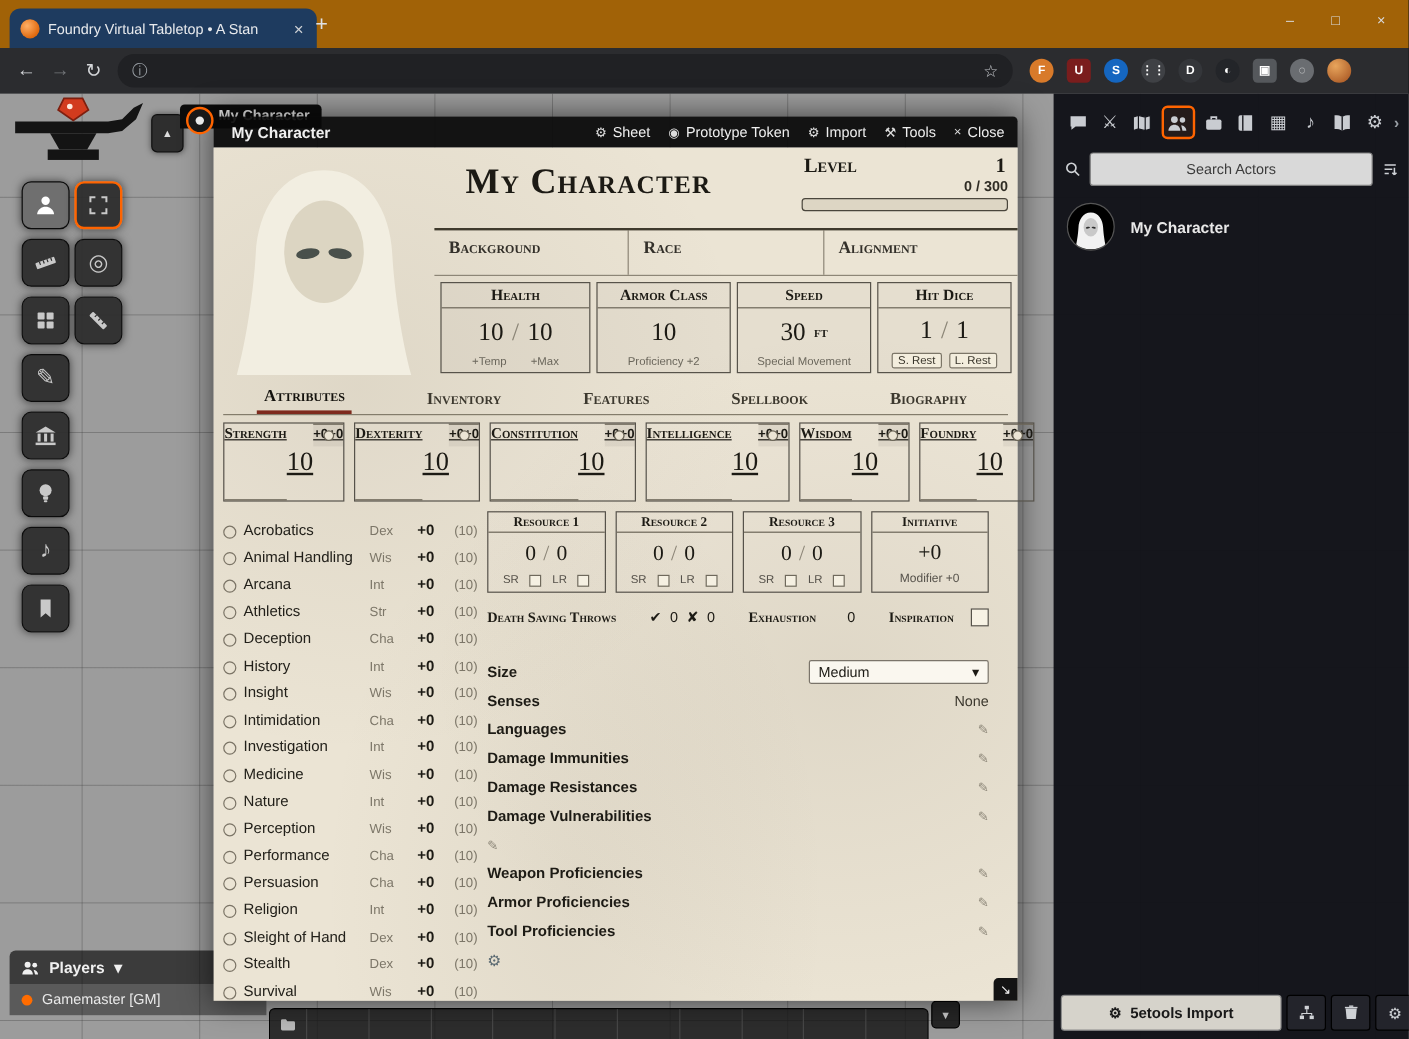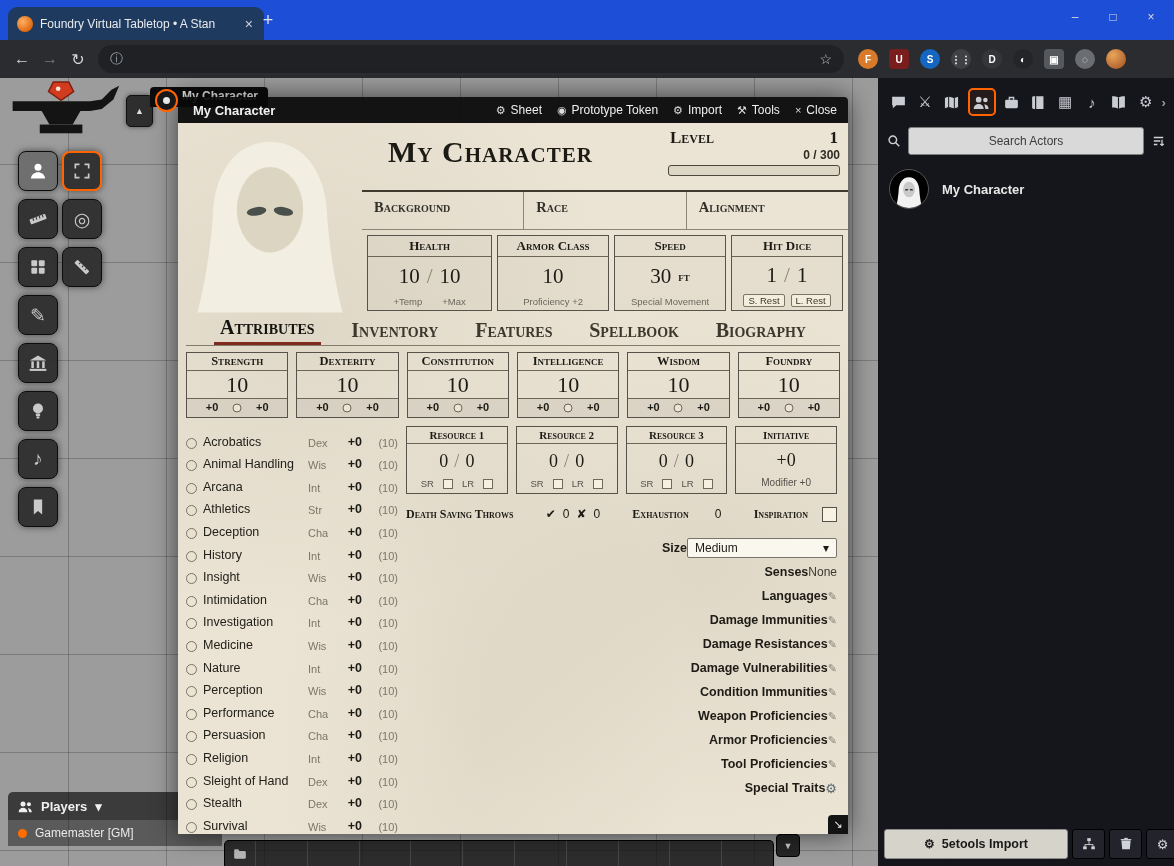--- a/index.html
+++ b/index.html
@@ -1,21 +1,21 @@
 <!DOCTYPE html>
 <html><head>
 <meta charset="utf-8">
 <style>
   html,body{margin:0;padding:0;background:#000;}
   #app{position:relative;width:1174px;height:866px;overflow:hidden;background:#202124;
        font-family:"Liberation Sans",sans-serif;-webkit-font-smoothing:antialiased;}
   .sc{font-family:"Liberation Serif",serif;font-variant:small-caps;}
 
   
-  .tabstrip{position:absolute;top:0;left:0;right:0;height:40px;background:#1d4ed8;}
+  .tabstrip{position:absolute;top:0;left:0;right:0;height:40px;background:#a16207;}
   .tab{position:absolute;left:8px;top:7px;width:238px;height:33px;background:#1e3b5f;
        border-radius:9px 9px 0 0;display:flex;align-items:center;padding:0 9px;gap:7px;color:#e8eaed;}
   .favicon{width:16px;height:16px;border-radius:50%;flex:none;
        background:radial-gradient(circle at 35% 35%,#ffb066,#df690f 70%);}
   .tab-title{font-size:12px;white-space:nowrap;overflow:hidden;flex:1;}
   .tab-close{font-size:14px;color:#cfd2d6;padding:0 2px;}
   .newtab{position:absolute;left:256px;top:10px;color:#dfe1e4;font-size:18px;width:24px;text-align:center;}
   .winctl{position:absolute;right:4px;top:2px;display:flex;}
   .winctl span{width:38px;text-align:center;line-height:30px;color:#d9dadd;font-size:12px;}
 
@@ -119,59 +119,59 @@
   .stat-h{text-align:center;font-size:13px;font-weight:bold;border-bottom:1px solid #6b6557;padding:2px 0;}
   .stat-v{flex:1;display:flex;align-items:center;justify-content:center;gap:7px;
     font-family:"Liberation Serif",serif;font-size:21px;}
   .slash{color:#8a8476;}
   .stat-f{font-size:9.5px;color:#6b675c;display:flex;justify-content:center;gap:20px;padding-bottom:3px;}
   .chip{border:1px solid #7c7668;background:#f3eddd;padding:0 4px;font-size:9.5px;border-radius:2px;color:#3a362c;}
   .unit{font-size:13px;font-weight:bold;}
 
   .tabs{position:absolute;top:193px;left:8px;right:8px;height:29px;border-bottom:1px solid #837c6b;
     display:flex;justify-content:space-between;align-items:flex-end;padding:0 28px;}
-  .tab-item{font-size:20px;font-weight:bold;color:#3c382e;padding:2px 6px 3px;}
+  .tab-item{font-size:14px;font-weight:bold;color:#3c382e;padding:2px 6px 3px;}
   .tabs .tab-item:first-child{border-bottom:3px solid #7e2a1d;color:#15130e;}
 
   .abilities{position:absolute;top:229px;left:8px;right:8px;height:66px;display:flex;gap:8px;}
-  .abil{flex:1;border:1px solid #56524a;display:flex;flex-direction:column;background:rgba(255,255,255,.05);}
+  .abil{flex:1;border:1px solid #56524a;display:flex;flex-direction:row;background:rgba(255,255,255,.05);text-decoration:underline;}
   .abil-h{text-align:center;font-size:12.5px;font-weight:bold;padding:1px 0;border-bottom:1px solid #6b6557;}
   .abil-score{flex:1;display:flex;align-items:center;justify-content:center;
     font-family:"Liberation Serif",serif;font-size:22px;}
   .abil-f{position:relative;height:18px;border-top:1px solid #6b6557;background:rgba(0,0,0,.05);display:flex;}
   .abil-mod,.abil-save{flex:1;text-align:center;font-size:11px;font-weight:bold;line-height:17px;}
   .abil-circle{position:absolute;left:50%;top:50%;transform:translate(-50%,-50%);width:9px;height:9px;
     border:1px solid #6b6557;border-radius:50%;background:#ebe4d4;box-sizing:border-box;}
 
   .skills{position:absolute;top:303px;left:8px;width:212px;}
   .skill{display:flex;align-items:flex-end;height:22.6px;gap:6px;font-size:12.5px;}
   .skill-prof{width:11px;height:11px;border:1px solid #7b7466;border-radius:50%;flex:none;box-sizing:border-box;}
   .skill-name{flex:1;color:#22201a;white-space:nowrap;}
   .skill-ab{width:26px;color:#7c7668;font-size:11px;}
   .skill-mod{width:22px;font-weight:bold;text-align:right;}
   .skill-pass{width:30px;color:#7c7668;font-size:11px;text-align:right;}
 
-  .rightcol{position:absolute;top:303px;left:228px;right:11px;}
+  .rightcol{position:absolute;top:303px;left:228px;right:24px;}
   .resources{display:flex;gap:8px;height:68px;}
   .res{flex:1;border:1px solid #56524a;display:flex;flex-direction:column;background:rgba(255,255,255,.05);}
   .res-h{font-size:11px;font-weight:bold;text-align:center;border-bottom:1px solid #6b6557;padding:2px 0;}
   .res-v{flex:1;display:flex;align-items:center;justify-content:center;gap:6px;
     font-family:"Liberation Serif",serif;font-size:18px;}
   .res-f{display:flex;justify-content:center;gap:9px;font-size:9.5px;color:#55514a;
     padding-bottom:4px;align-items:center;}
   .cb{width:10px;height:10px;border:1px solid #6f695c;background:#f5f0e2;display:inline-block;box-sizing:border-box;}
   .init-f{font-size:10px;color:#55514a;text-align:center;padding-bottom:5px;}
 
   .counters{margin-top:9px;display:flex;align-items:center;justify-content:space-between;height:22px;font-size:12px;}
   .c-label{font-size:12px;font-weight:bold;}
   .cgroup{display:flex;align-items:center;gap:7px;}
   .mark{font-size:12px;}
   .insp-cb{width:15px;height:15px;border:1px solid #56524a;background:#f7f2e4;box-sizing:border-box;}
 
-  .traits{margin-top:11px;text-align:right;}
+  .traits{margin-top:23px;}
   .trait{display:flex;align-items:center;height:24px;font-size:12.5px;}
   .trait-label{font-weight:bold;color:#1d1b15;flex:1;}
   .size-select{width:150px;height:20px;border:1px solid #7a746a;background:#faf7ef;border-radius:2px;
     display:flex;align-items:center;justify-content:space-between;padding:0 7px;font-size:12px;box-sizing:border-box;}
   .trait-value{color:#3c382e;font-size:12px;}
   .trait-edit{color:#8a8476;font-size:11px;}
   .trait-gear{color:#5b6a72;font-size:13px;}
 
   .resize{position:absolute;right:0;bottom:0;width:20px;height:19px;background:#131313;
     border-radius:4px 0 0 0;display:flex;align-items:center;justify-content:center;color:#eee;font-size:11px;}
@@ -770,38 +770,36 @@
             </div>
               <div class="trait">
               <span class="trait-label">Damage Resistances</span>
               <span class="trait-edit">✎</span>
             </div>
               <div class="trait">
               <span class="trait-label">Damage Vulnerabilities</span>
               <span class="trait-edit">✎</span>
             </div>
               <div class="trait">
-              <span class="trait-label">Condition Immunities</span>
               <span class="trait-edit">✎</span>
             </div>
               <div class="trait">
               <span class="trait-label">Weapon Proficiencies</span>
               <span class="trait-edit">✎</span>
             </div>
               <div class="trait">
               <span class="trait-label">Armor Proficiencies</span>
               <span class="trait-edit">✎</span>
             </div>
               <div class="trait">
               <span class="trait-label">Tool Proficiencies</span>
               <span class="trait-edit">✎</span>
             </div>
             </div>
           <div class="trait">
-            <span class="trait-label">Special Traits</span>
             <span class="trait-gear">⚙</span>
           </div>
         </div>
       </div>
 
       <div class="resize">↘</div>
     </div>
   </div>
 
   <div class="sidebar">

